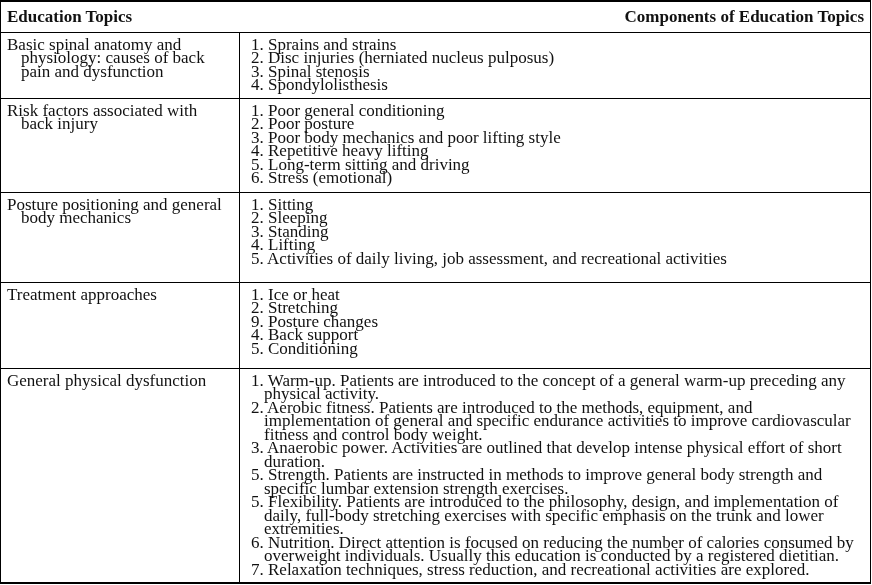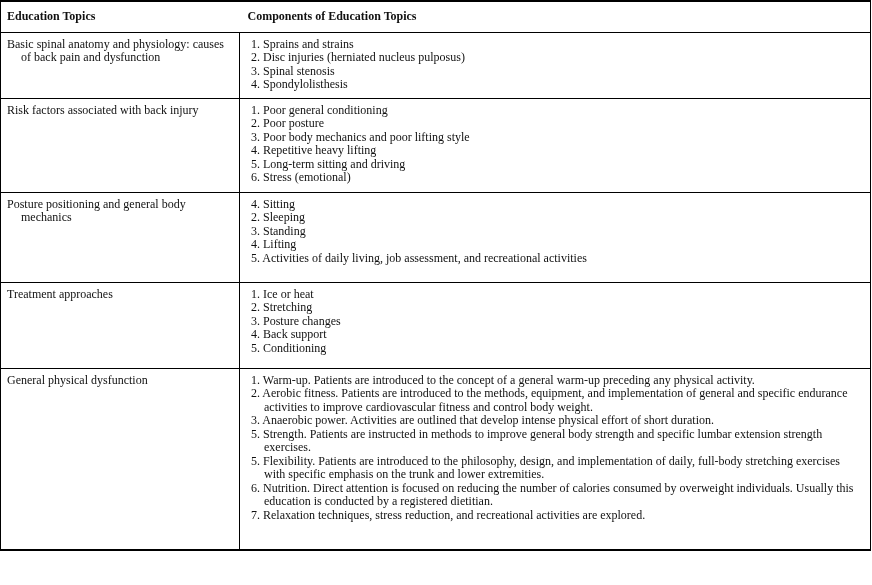--- a/index.html
+++ b/index.html
@@ -14,39 +14,39 @@
     -webkit-font-smoothing: antialiased;
   }
   table.edu-table {
     width: 870px;
     border-collapse: collapse;
     table-layout: fixed;
     border-top: 2px solid #000;
     border-bottom: 2px solid #000;
     border-left: 1px solid #000;
     border-right: 1px solid #000;
-    font-size: 12px;
+    font-size: 17px;
     line-height: 13.5px;
   }
   col.c-topic { width: 239px; }
   col.c-comp  { width: 631px; }
 
   th, td {
     vertical-align: top;
     text-align: left;
     font-weight: normal;
     padding: 5px 6px 6px 6px;
   }
   thead th {
     font-weight: bold;
     border-bottom: 1px solid #000;
     padding-top: 8px;
     padding-bottom: 8px;
   }
-  thead th.comp-h { padding-left: 8px; }
+  thead th.comp-h { padding-left: 8px; text-align: right; }
 
   tbody td { border-top: 1px solid #000; }
   tbody td.topic-cell { border-right: 1px solid #000; }
   tbody td.comp-cell  { padding-left: 8px; padding-right: 8px; }
 
   .topic {
     padding-left: 14px;
     text-indent: -14px;
     display: block;
   }
@@ -98,36 +98,36 @@
         <div class="item">5. Long-term sitting and driving</div>
         <div class="item">6. Stress (emotional)</div>
       </td>
     </tr>
 
     <tr style="height:90px;margin-top:20px;">
       <td class="topic-cell">
         <span class="topic">Posture positioning and general body mechanics</span>
       </td>
       <td class="comp-cell">
-        <div class="item">4. Sitting</div>
+        <div class="item">1. Sitting</div>
         <div class="item">2. Sleeping</div>
         <div class="item">3. Standing</div>
         <div class="item">4. Lifting</div>
         <div class="item">5. Activities of daily living, job assessment, and recreational activities</div>
       </td>
     </tr>
 
     <tr style="height:86px;">
       <td class="topic-cell">
         <span class="topic">Treatment approaches</span>
       </td>
       <td class="comp-cell">
         <div class="item">1. Ice or heat</div>
         <div class="item">2. Stretching</div>
-        <div class="item">3. Posture changes</div>
+        <div class="item">9. Posture changes</div>
         <div class="item">4. Back support</div>
         <div class="item">5. Conditioning</div>
       </td>
     </tr>
 
     <tr style="height:182px;">
       <td class="topic-cell">
         <span class="topic">General physical dysfunction</span>
       </td>
       <td class="comp-cell">

